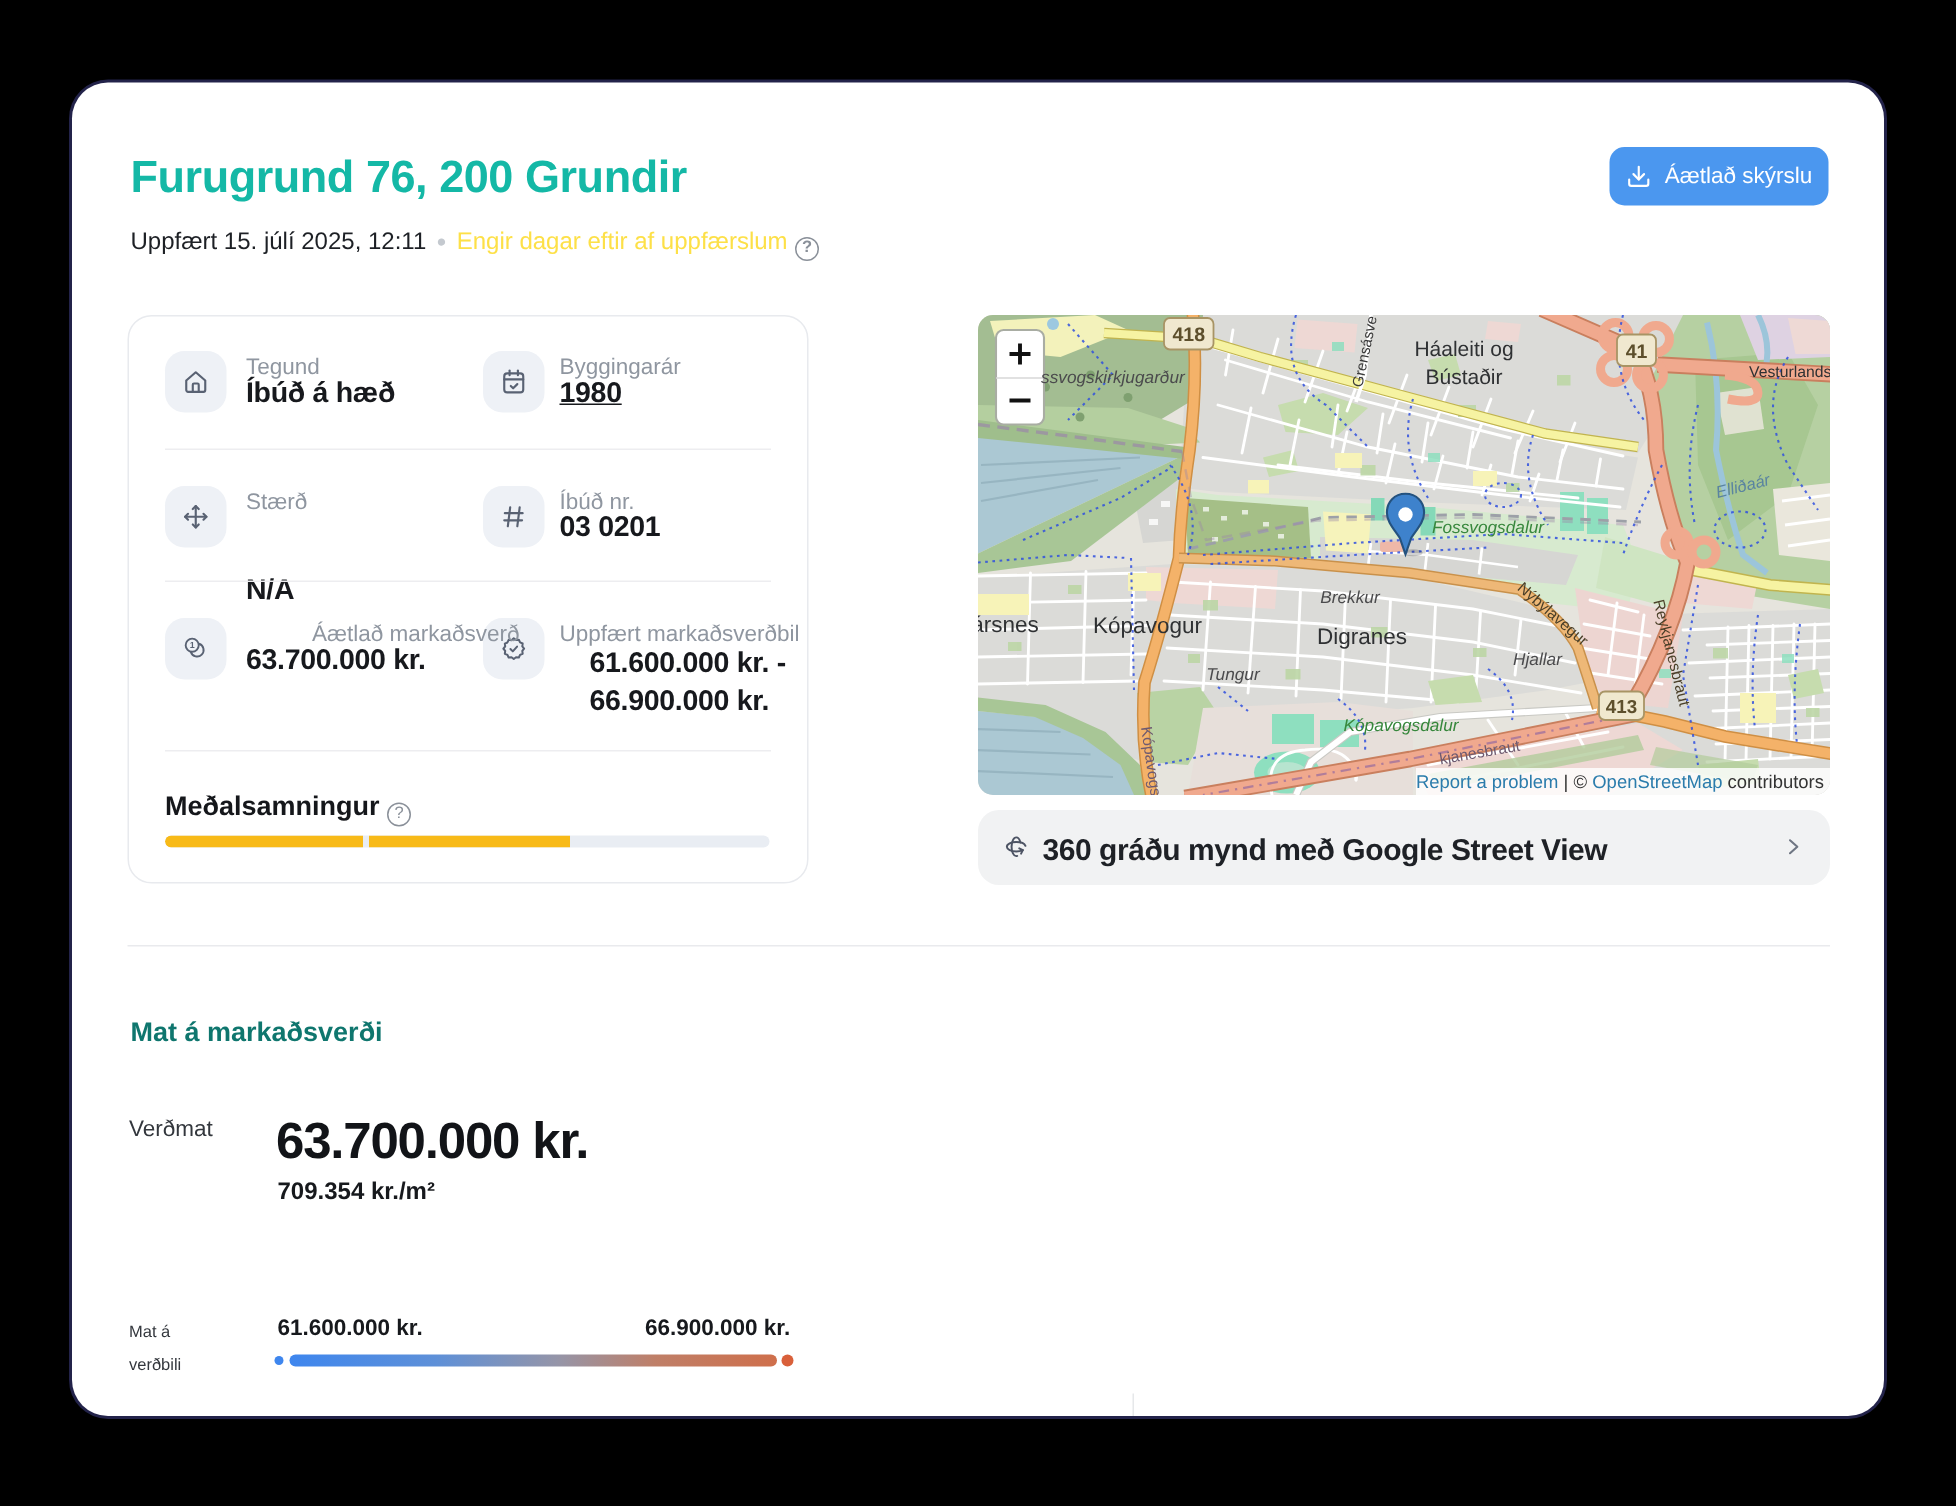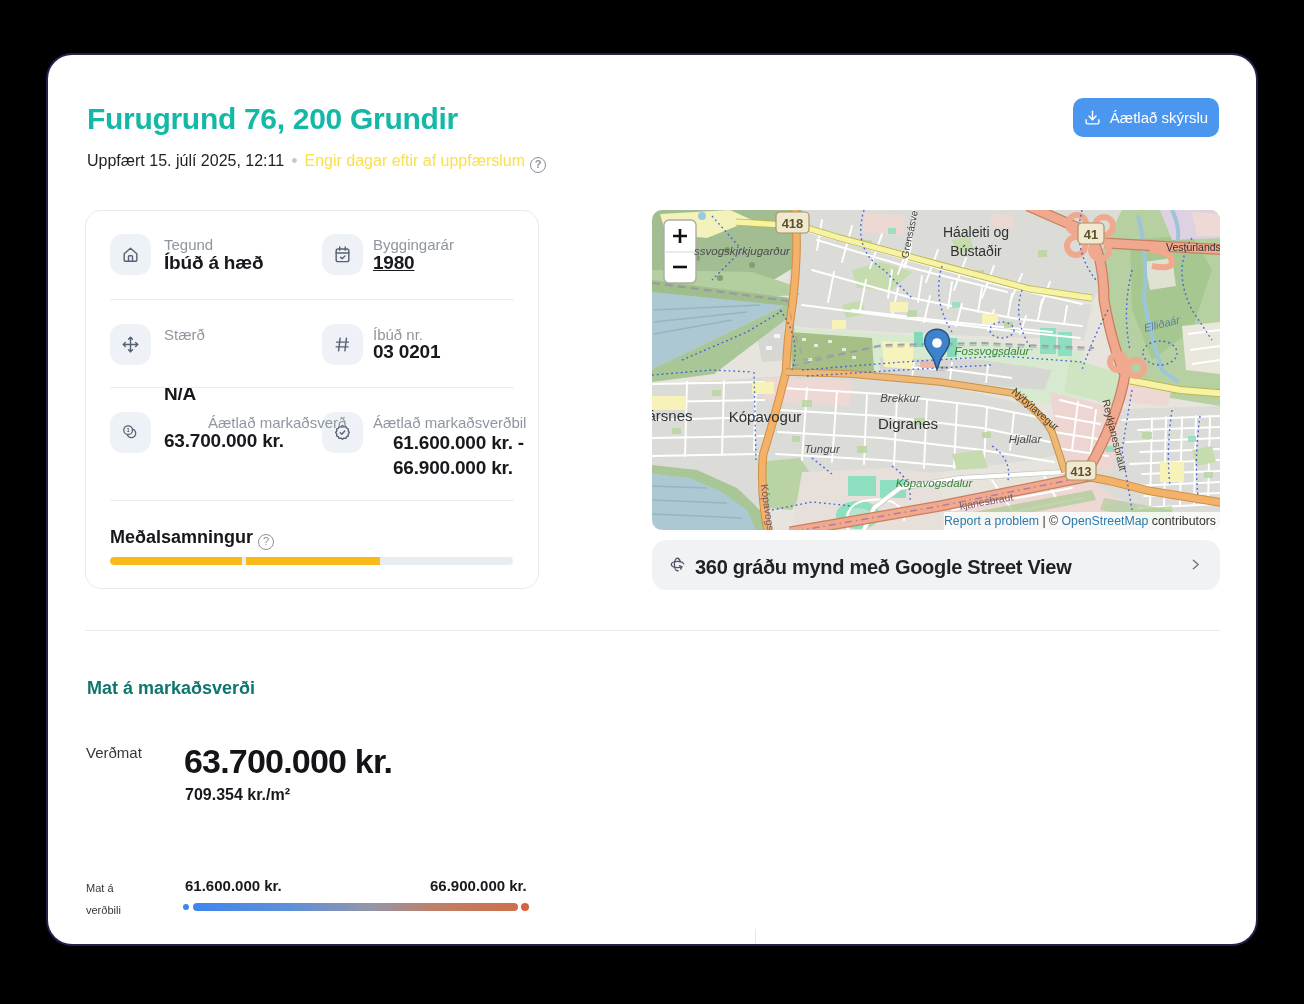--- a/index.html
+++ b/index.html
@@ -104,21 +104,21 @@
 <div class="lbl" style="left:164px; top:236px;">Tegund</div>
 <div class="val" style="left:164px; top:252px;">Íbúð á hæð</div>
 <div class="lbl" style="left:373px; top:236px;">Byggingarár</div>
 <div class="val" style="left:373px; top:252px;text-decoration:underline;">1980</div>
 <div class="lbl" style="left:164px; top:326px;">Stærð</div>
 <div class="val" style="left:164px; top:354px;margin-top:29px;">N/A</div>
 <div class="lbl" style="left:373px; top:326px;text-align:center;">Íbúð nr.</div>
 <div class="val" style="left:373px; top:341px;">03 0201</div>
 <div class="lbl" style="left:164px; top:414px;margin-left:44px;">Áætlað markaðsverð</div>
 <div class="val" style="left:164px; top:430px;">63.700.000 kr.</div>
-<div class="lbl" style="left:373px; top:414px;">Áætlað markaðsverðbil</div>
+<div class="lbl" style="left:373px; top:414px;">Uppfært markaðsverðbil</div>
 <div class="val" style="left:393px; top:430px; line-height:25px;">61.600.000 kr. -<br>66.900.000 kr.</div>
 <div class="div" style="left:110px; top:299px; width:404px;"></div>
 <div class="div" style="left:110px; top:387px; width:404px;"></div>
 <div class="div" style="left:110px; top:500px; width:404px;"></div>
 <div class="medal">Meðalsamningur<span class="helpq" style="font-weight:400;">?</span></div>
 <div class="bar">
     <div class="y1"></div>
     <div class="y2"></div>
   </div>
 

